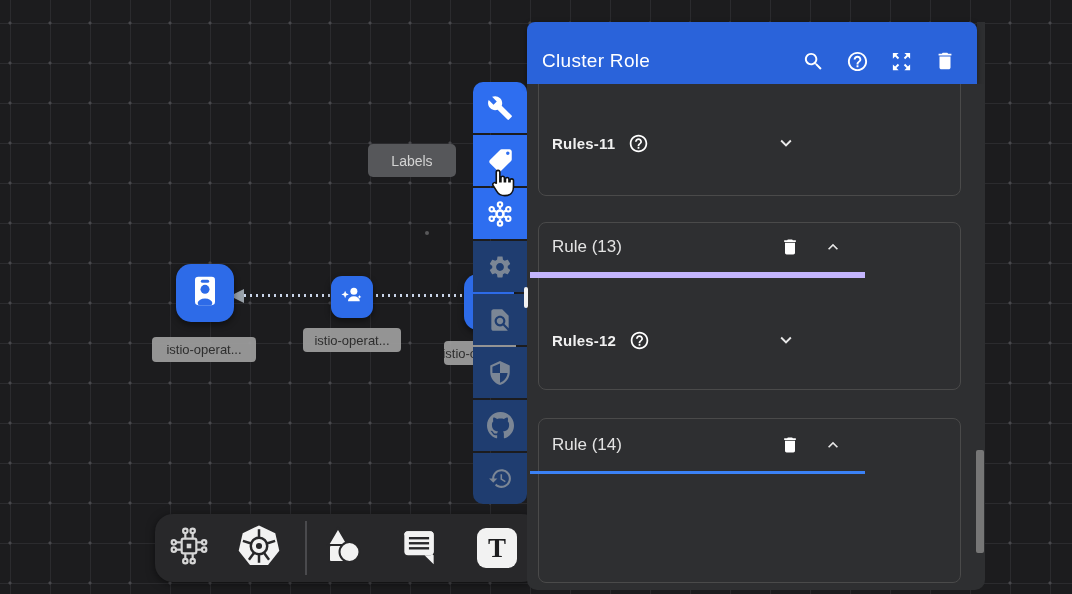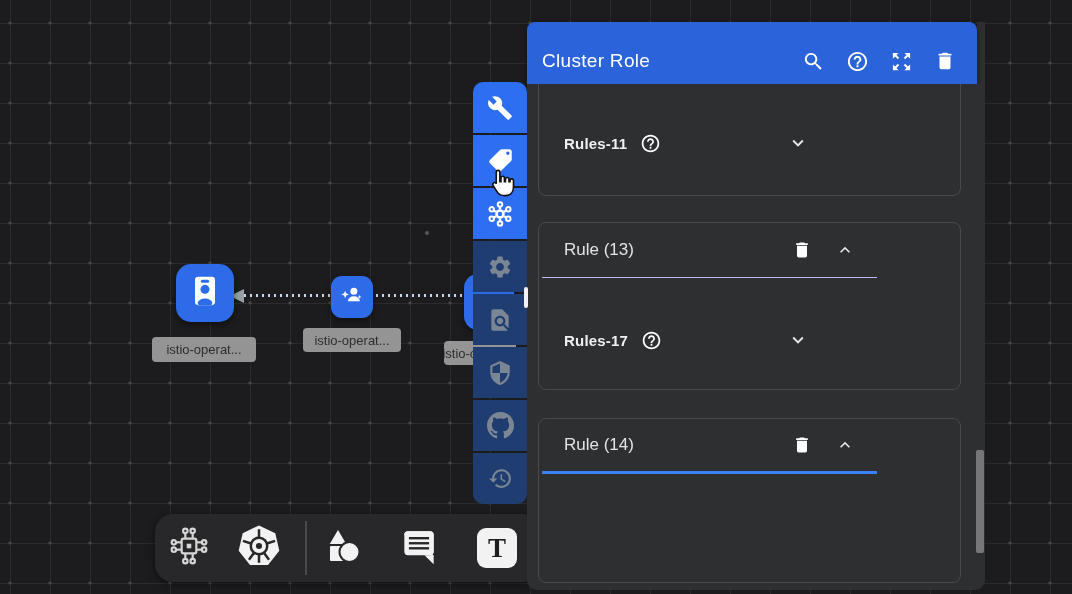--- a/index.html
+++ b/index.html
@@ -65,24 +65,24 @@
   .panel-title{color:#fff;font-size:19px;letter-spacing:.3px;}
   .hicons{margin-left:auto;display:flex;gap:21px;align-items:center;}
   .hicons svg{display:block;cursor:pointer;}
   .panel-gutter{left:977px;top:22px;width:8px;height:62px;background:#2e2f31;z-index:5;}
   .panel-body{left:527px;top:84px;width:458px;height:506px;background:#2e2f31;
     border-radius:0 0 10px 10px;overflow:hidden;z-index:5;}
   .card{position:absolute;border:1px solid #4a4a4a;border-radius:8px;pointer-events:none;}
   .card0{left:11px;top:-30px;width:423px;height:142px;}
   .card1{left:11px;top:138px;width:423px;height:168px;}
   .card2{left:11px;top:334px;width:423px;height:165px;}
-  .prow{position:absolute;left:15px;width:335px;display:flex;align-items:center;
+  .prow{position:absolute;left:3px;width:335px;display:flex;align-items:center;
     padding:0 22px;color:#f0f0f0;}
   .row-rules11{top:30px;height:58px;}
-  .row-rule13{top:138px;height:56px;border-bottom:1px solid #c4b5fd;}
+  .row-rule13{top:138px;height:56px;border-bottom:6px solid #c4b5fd;}
   .row-rules12{top:236px;height:40px;}
   .row-rule14{top:334px;height:56px;border-bottom:3px solid #3b82f6;}
   .row-rules13{top:433px;height:40px;}
   .field-label{font-size:15px;font-weight:700;letter-spacing:.2px;}
   .rule-label{font-size:17px;font-weight:400;color:#e3e3e3;}
   .help-ic{margin-left:13px;display:flex;cursor:pointer;}
   .row-right{margin-left:auto;display:flex;align-items:center;gap:23px;}
   .row-right svg{display:block;cursor:pointer;}
   .scroll-thumb{position:absolute;left:449px;top:366px;width:8px;height:103px;
     background:#767676;border-radius:2px;cursor:pointer;}
@@ -260,20 +260,21 @@
     </span>
   </div>
   <div class="abs vbtn navy last" style="top:453px">
     <span>
       <svg width="25" height="25" viewBox="0 0 24 24" fill="#7b8695">
         <path d="M13 3c-4.97 0-9 4.03-9 9H1l3.89 3.89.07.14L9 12H6c0-3.87 3.13-7 7-7s7 3.13 7 7-3.13 7-7 7c-1.93 0-3.68-.79-4.94-2.06l-1.42 1.42C8.27 19.99 10.51 21 13 21c4.97 0 9-4.03 9-9s-4.03-9-9-9zm-1 5v5l4.28 2.54.72-1.21-3.5-2.08V8h-1.5z"></path>
       </svg>
     </span>
   </div>
 
+  <div class="abs tooltip">Labels</div>
   <span class="abs cursor">
     <svg width="32" height="32" viewBox="0 0 24 24">
       <path d="M9 2.5c.8 0 1.4.6 1.4 1.4V11h.8V8.2c0-.7.6-1.3 1.3-1.3s1.3.6 1.3 1.3V11h.8V9.2c0-.7.6-1.3 1.3-1.3s1.3.6 1.3 1.3V11h.8v-.8c0-.7.6-1.3 1.3-1.3s1.3.6 1.3 1.3V15c0 4-2.5 6.5-6.5 6.5-3 0-4.8-1.2-6-3.2l-2.8-4.5c-.4-.7-.2-1.5.5-1.9.6-.4 1.4-.2 1.8.4l.1.2V3.9c0-.8.6-1.4 1.3-1.4z" fill="#fff" stroke="#111" stroke-width="1.2"></path>
     </svg>
   </span>
   <div class="abs mini-scroll"></div>
 
   <div class="abs panel-gutter"></div>
   <div class="abs panel-header">
     <span class="panel-title">Cluster Role</span>
@@ -332,21 +333,21 @@
         </span>
         <span>
           <svg width="20" height="20" viewBox="0 0 24 24" fill="#e8e8e8">
               <path d="M12 8l-6 6 1.41 1.41L12 10.83l4.59 4.58L18 14l-6-6z"></path>
             </svg>
         </span>
       </span>
     </div>
 
     <div class="prow row-rules12">
-      <span class="field-label">Rules-17</span>
+      <span class="field-label">Rules-12</span>
       <span class="help-ic">
         <svg width="21" height="21" viewBox="0 0 24 24" fill="#fff">
             <path d="M11 18h2v-2h-2v2zm1-16C6.48 2 2 6.48 2 12s4.48 10 10 10 10-4.48 10-10S17.52 2 12 2zm0 18c-4.41 0-8-3.59-8-8s3.59-8 8-8 8 3.59 8 8-3.59 8-8 8zm0-14c-2.21 0-4 1.79-4 4h2c0-1.1.9-2 2-2s2 .9 2 2c0 2-3 1.75-3 5h2c0-2.25 3-2.5 3-5 0-2.21-1.79-4-4-4z"></path>
           </svg>
       </span>
       <span class="row-right" style="margin-right:46px">
         <span>
           <svg width="22" height="22" viewBox="0 0 24 24" fill="#e8e8e8">
               <path d="M16.59 8.59L12 13.17 7.41 8.59 6 10l6 6 6-6z"></path>
             </svg>

